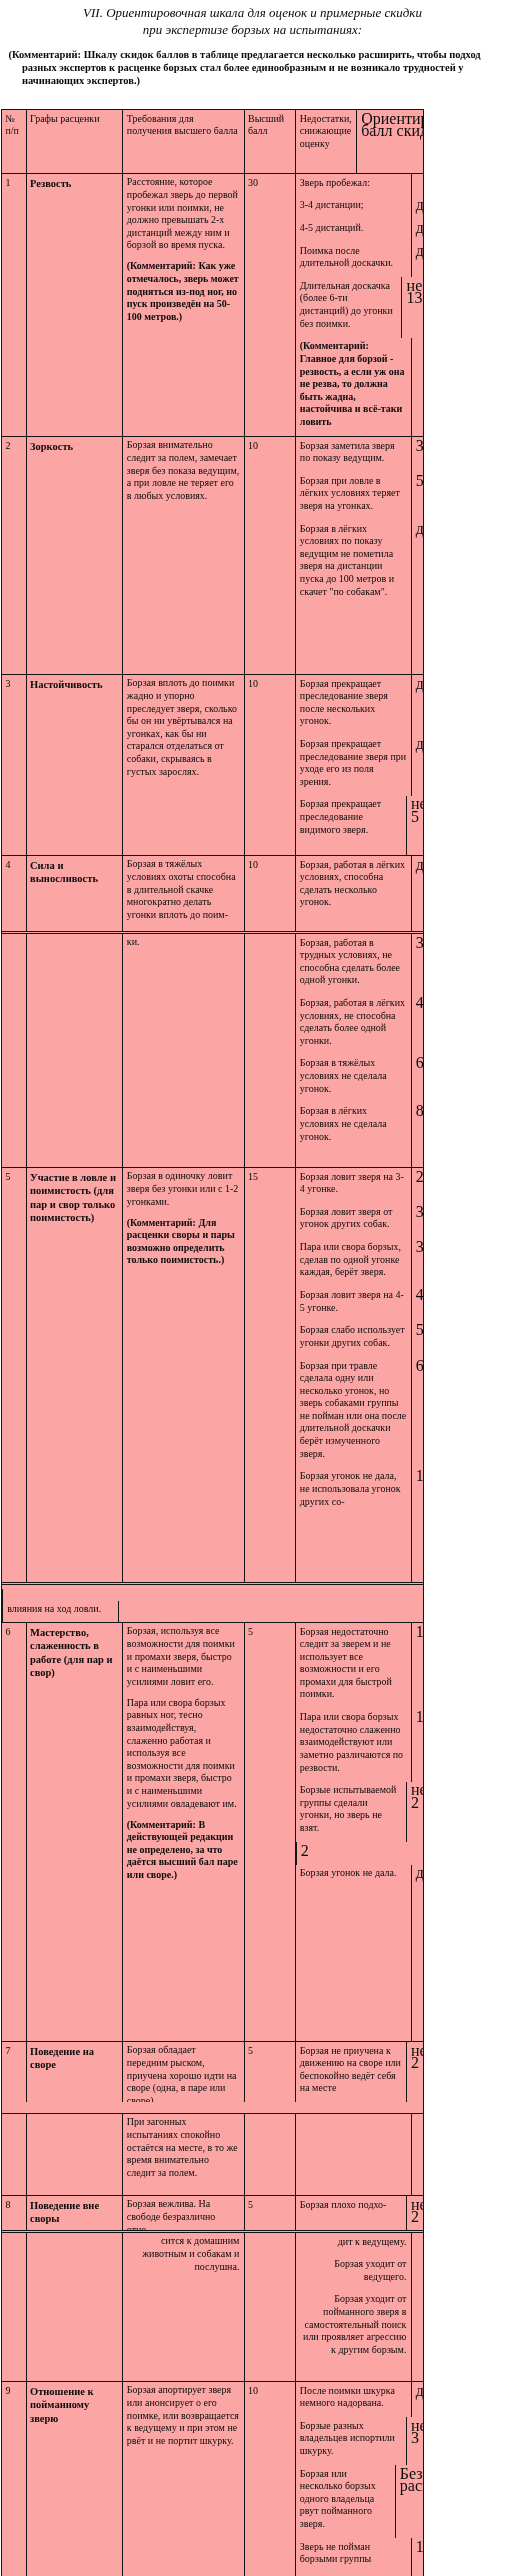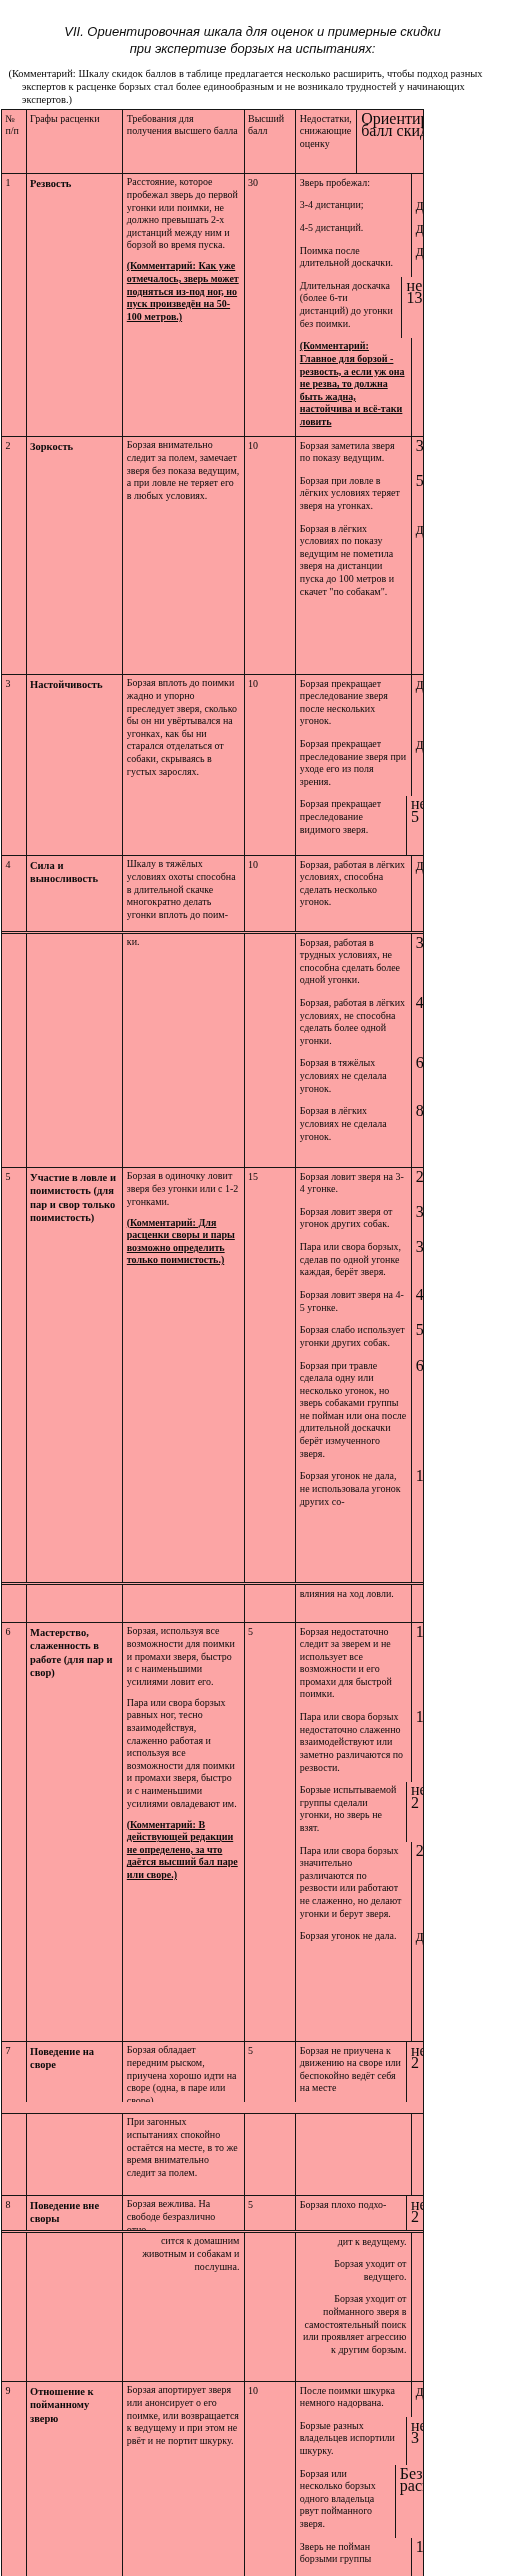--- a/index.html
+++ b/index.html
@@ -1,20 +1,20 @@
 <!DOCTYPE html>
 <html style="font-size:13.5px"><head>
 <meta charset="utf-8">
 <style>
   html,body{margin:0;padding:0;background:#ffffff;}
   .page{width:505px;height:2576px;background:#fff;color:#0b0b0b;
         font-family:"Liberation Serif",serif;position:relative;overflow:hidden;}
-  .title{font-family:Liberation Sans, sans-serif;font-style:italic;
-         font-size:13px;line-height:17px;text-align:center;padding-top:23px;}
-  .intro{font-weight:normal;font-size:10.5px;line-height:13px;
+  .title{font-family:Liberation Serif, serif;font-style:italic;
+         font-size:13px;line-height:17px;text-align:center;padding-top:4px;}
+  .intro{font-weight:bold;font-size:10.5px;line-height:13px;
          margin:10px 6.7px 0 8.4px;padding-left:13.5px;text-indent:-13.5px;}
   .scale-table{position:absolute;left:1px;top:109px;width:423px;
                border:1.7px solid #151515;box-sizing:border-box;background:#fca5a5;}
   .chunk{display:flex;border-top:0.8px solid #151515;overflow:hidden;box-sizing:border-box;}
   .chunk:first-child{border-top:none;}
   .chunk.heavy{border-top:3.4px double #151515;}
   .col{box-sizing:border-box;flex:0 0 auto;font-size:10px;line-height:12.6px;}
   .num{width:23.6px;padding:2.5px 1.7px 1.7px 3.4px;}
   .cat{width:96px;border-left:0.8px solid #151515;padding:2.5px 3.4px;
        font-weight:bold;font-size:10.5px;line-height:13.5px;}
@@ -22,21 +22,21 @@
   .req{width:122px;border-left:0.8px solid #151515;padding:0.8px 4.2px;}
   .header .req,.header .num,.header .score{padding-top:2.5px;}
   .req p{margin:1.7px 0 8.4px;}
   .score{width:51px;border-left:0.8px solid #151515;padding:2.5px 3.4px;}
   .faults{width:189px;border-left:0.8px solid #151515;display:flex;flex-direction:column;}
   .frow{display:flex;flex:0 0 auto;}
   .frow:last-child{flex:1 0 auto;}
   .ftext{width:115px;box-sizing:border-box;padding:2.5px 4.2px 7.6px;font-size:10px;line-height:12.6px;}
   .fval{flex:1 1 auto;border-left:0.8px solid #151515;box-sizing:border-box;
         padding:2.5px 4.2px 7.6px;font-size:16px;line-height:12.6px;}
-  .b{font-weight:bold;text-decoration:underline;}
+  .b{font-weight:bold;}
 </style>
 </head>
 <body>
 
 <div class="page">
   <div class="title">
     <div>VII. Ориентировочная шкала для оценок и примерные скидки</div>
     <div>при экспертизе борзых на испытаниях:</div>
   </div>
   <p class="intro">(Комментарий: Шкалу скидок баллов в таблице предлагается несколько расширить, чтобы подход разных экспертов к расценке борзых стал более единообразным и не возникало трудностей у начинающих экспертов.)</p>
@@ -129,21 +129,21 @@
           <div class="frow">
             <div class="ftext">Борзая прекращает преследование видимого зверя.</div>
             <div class="fval">не менее 5</div>
           </div>
         </div>
       </div>
       <div class="chunk" style="height: 76px;">
         <div class="col num">4</div>
         <div class="col cat">Сила и выносливость</div>
         <div class="col req">
-          <p>Шкалу в тяжёлых условиях охоты способна в длительной скачке многократно делать угонки вплоть до поим-</p>
+          <p>Борзая в тяжёлых условиях охоты способна в длительной скачке многократно делать угонки вплоть до поим-</p>
         </div>
         <div class="col score">10</div>
         <div class="col faults">
           <div class="frow">
             <div class="ftext">Борзая, работая в лёгких условиях, способна сделать несколько угонок.</div>
             <div class="fval">до 3</div>
           </div>
         </div>
       </div>
       <div class="chunk heavy" style="height: 236px;">
@@ -204,21 +204,21 @@
           <div class="frow">
             <div class="ftext">Борзая при травле сделала одну или несколько угонок, но зверь собаками группы не пойман или она после длительной доскачки берёт измученного зверя.</div>
             <div class="fval">6</div>
           </div>
           <div class="frow">
             <div class="ftext">Борзая угонок не дала, не использовала угонок других со-</div>
             <div class="fval">15</div>
           </div>
         </div>
       </div>
-      <div class="chunk heavy" style="height: 40px;">
+      <div class="chunk heavy" style="height: 40px; flex-direction: column;">
         <div class="col num"></div>
         <div class="col cat"></div>
         <div class="col req"></div>
         <div class="col score"></div>
         <div class="col faults">
           <div class="frow">
             <div class="ftext">влияния на ход ловли.</div>
             <div class="fval"></div>
           </div>
         </div>
@@ -239,21 +239,20 @@
           </div>
           <div class="frow">
             <div class="ftext">Пара или свора борзых недостаточно слаженно взаимодействуют или заметно различаются по резвости.</div>
             <div class="fval">1</div>
           </div>
           <div class="frow">
             <div class="ftext">Борзые испытываемой группы сделали угонки, но зверь не взят.</div>
             <div class="fval">не менее 2</div>
           </div>
           <div class="frow">
-            <div class="ftext">Пара или свора борзых значительно различаются по резвости или работают не слаженно, но делают угонки и берут зверя.</div>
             <div class="fval">2</div>
           </div>
           <div class="frow">
             <div class="ftext">Борзая угонок не дала.</div>
             <div class="fval">до 5</div>
           </div>
         </div>
       </div>
       <div class="chunk" style="height: 61px;">
         <div class="col num">7</div>

